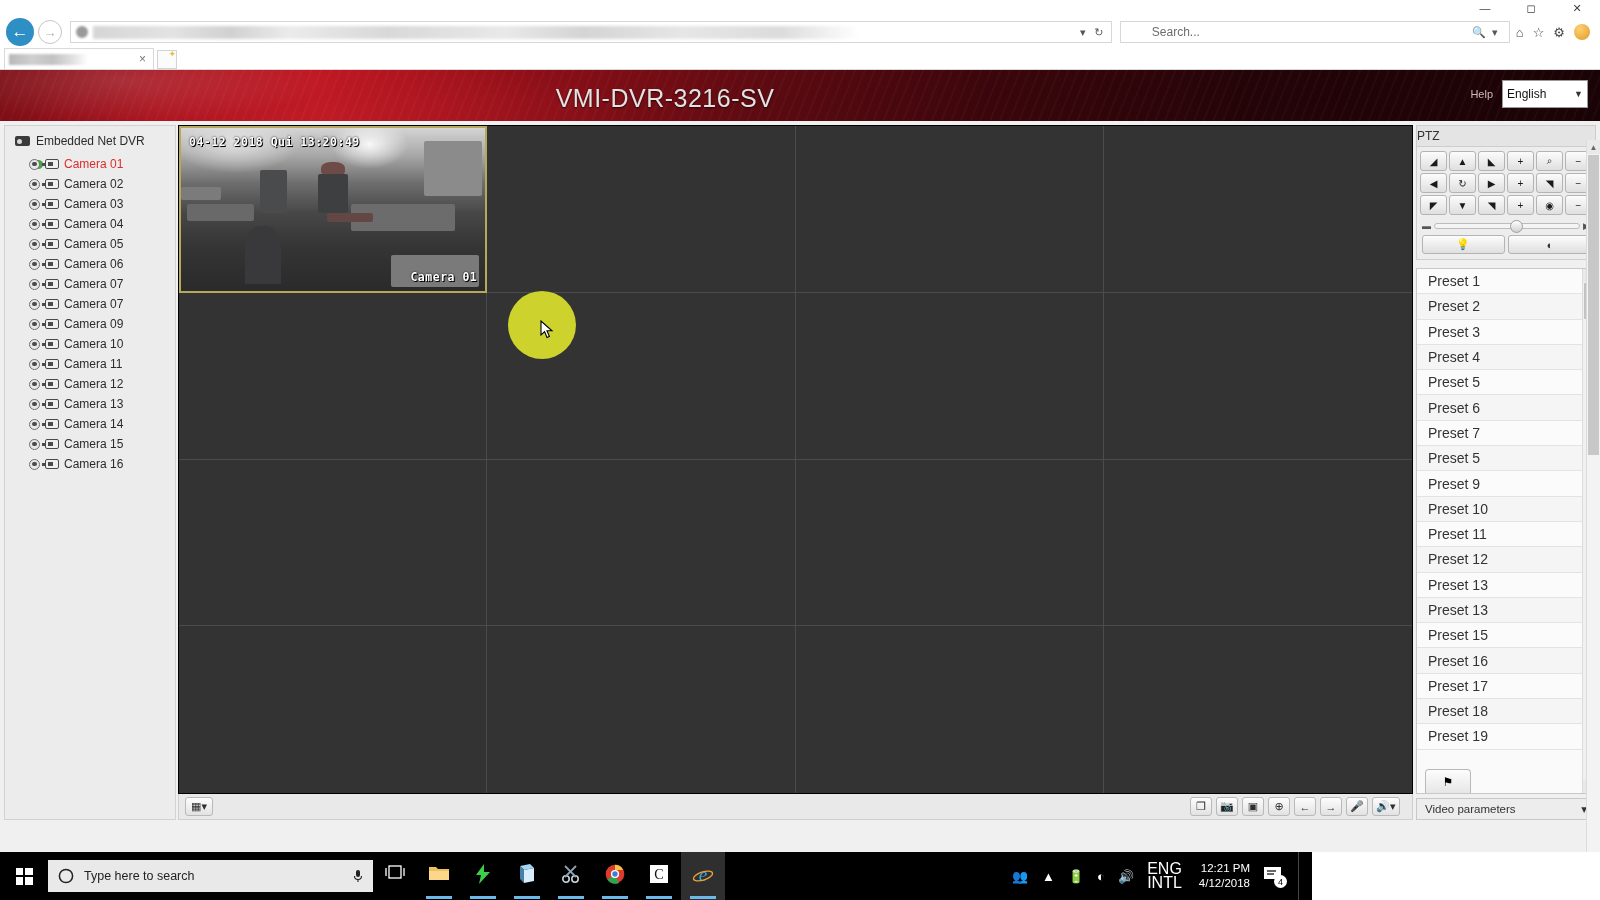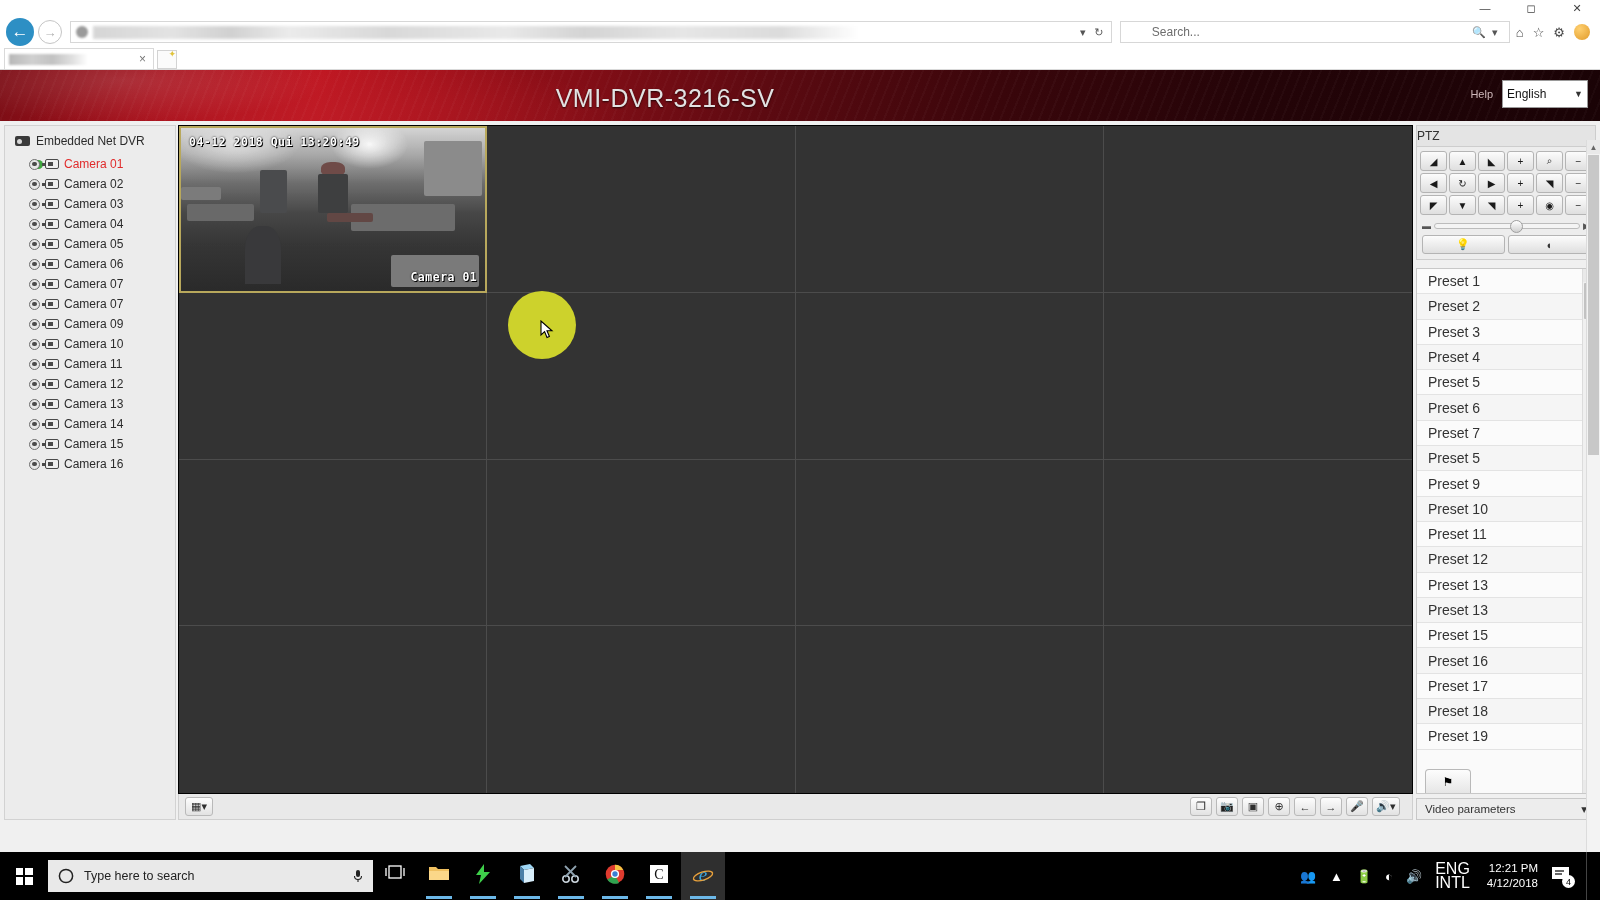--- a/index.html
+++ b/index.html
@@ -202,21 +202,21 @@
              padding: 0 8px; font-size: 11.5px; color: #333; }
 
   #page-scroll { position: absolute; right: 0; top: 70px; width: 14px; height: 782px;
                  background: #f3f3f3; border-left: 1px solid #dcdcdc; }
   #ps-up, #ps-dn { height: 14px; display: flex; align-items: center;
                    justify-content: center; font-size: 8px; color: #666; background:#e9e9e9; }
   #ps-thumb { position: absolute; top: 15px; left: 1px; width: 11px; height: 300px;
               background: #c8c8c8; }
 
   
-  #taskbar { position: absolute; left: 0; bottom: 0; width: 1600px; height: 48px;
+  #taskbar { position: absolute; left: 0; bottom: 0; width: 1312px; height: 48px;
              background: #000; display: flex; align-items: center; }
   #start-btn { width: 48px; height: 48px; display: flex; align-items: center;
                justify-content: center; }
   .win-logo { width: 17px; height: 17px; display: grid; grid-template-columns: 1fr 1fr;
               grid-template-rows: 1fr 1fr; gap: 2px; }
   .win-logo i { background: #fff; display: block; }
   #search-box { width: 325px; height: 32px; background: #e9e9e9; display: flex;
                 align-items: center; padding: 0 10px; gap: 10px; }
   #search-box .txt { flex: 1; font-size: 12.5px; color: #222; }
   .tb-app { width: 44px; height: 48px; display: flex; align-items: flex-start;

